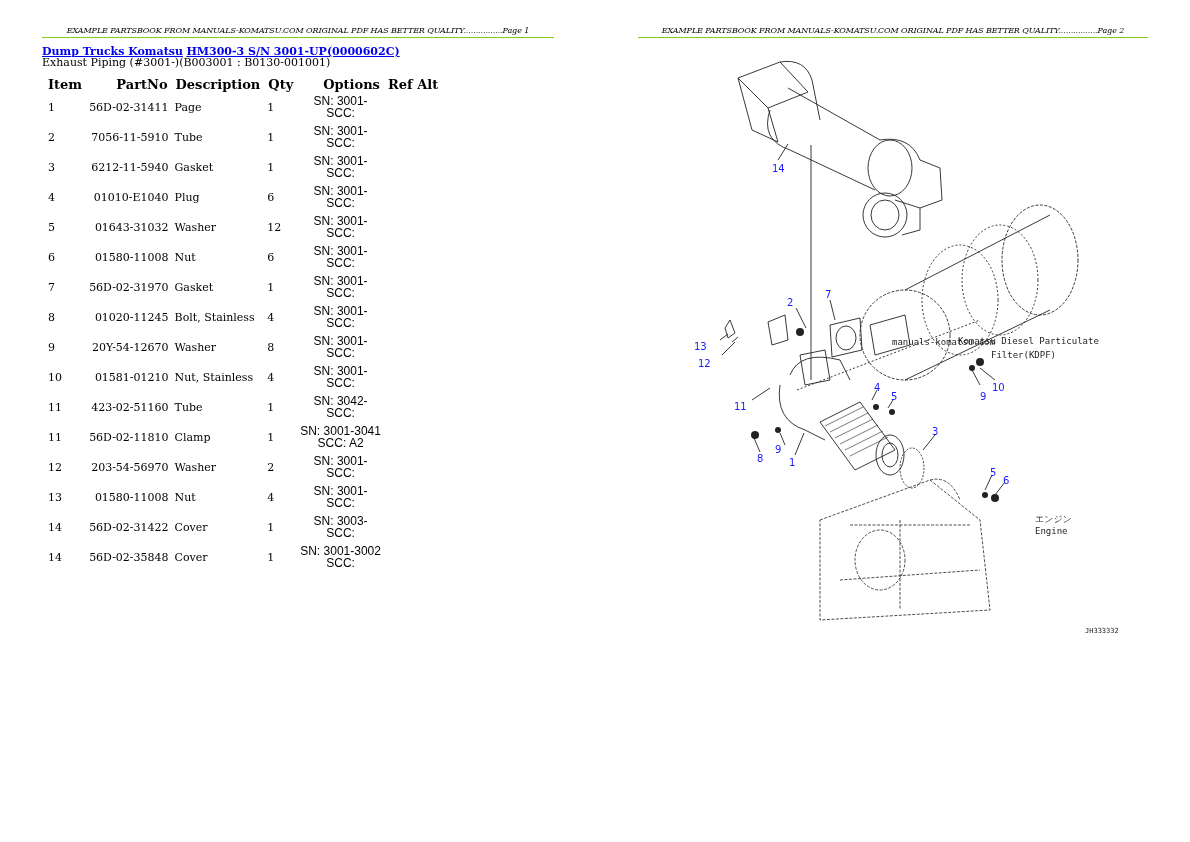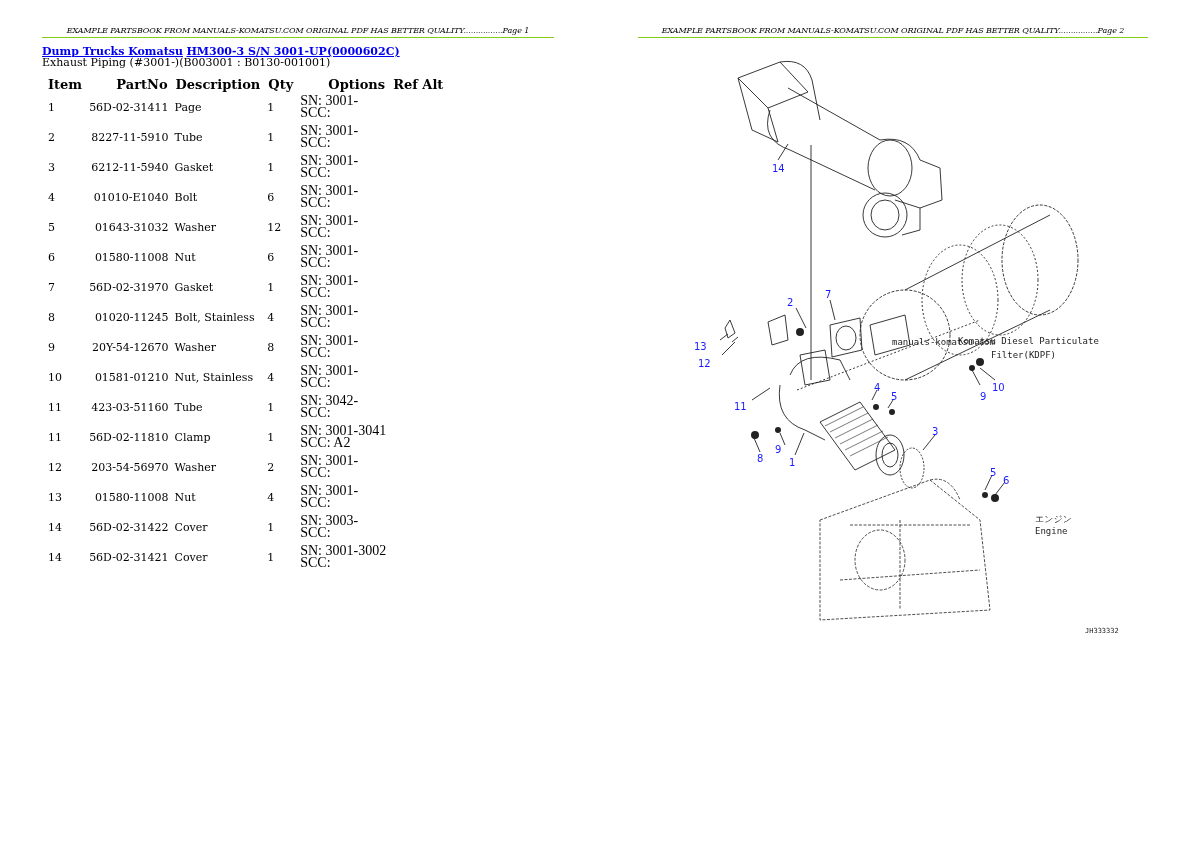--- a/index.html
+++ b/index.html
@@ -6,21 +6,21 @@
   body { width:1190px; height:842px; position:relative; overflow:hidden; font-family:"DejaVu Serif", serif; color:#000; }
   .page-header { position:absolute; top:25px; height:12px; border-bottom:1px solid #84cc16; font-family:"DejaVu Serif", serif; font-style:italic; font-weight:normal; font-size:8px; text-align:center; line-height:12px; letter-spacing:-0.1px; }
   #hdr1 { left:42px; width:512px; }
   #hdr2 { left:638px; width:510px; }
   .crumbs { position:absolute; left:42px; top:45px; font-size:11px; line-height:14px; }
   .crumbs a { color:#0000ee; text-decoration:underline;font-weight:bold; }
   .subtitle { position:absolute; left:42px; top:56px; font-size:11px; line-height:14px; }
   table.parts { position:absolute; left:44px; top:76px; border-collapse:collapse; font-size:11px; }
   table.parts th { font-weight:bold; text-align:right; padding:0 4px; height:16px; font-size:13px; }
   table.parts td { padding:0 3px; height:30px; vertical-align:middle; white-space:nowrap; }
-  td.opt { font-family:Liberation Serif, serif; font-size:14px; line-height:12px; }
+  td.opt { font-family:Liberation Sans, sans-serif; font-size:12px; line-height:12px;text-align:center; }
   .col-item { width:26px; padding-left:4px !important; }
   .col-part { width:70px;text-align:right; }
   .col-desc { width:70px; }
   .col-qty { width:16px; }
   .col-opt { width:70px; }
   .drawing { position:absolute; left:680px; top:50px; width:470px; height:590px; }
   .callout { font-family:"DejaVu Sans", sans-serif; font-size:10px; fill:#1a1aff; }
   .lbl { font-family:"DejaVu Sans Mono", monospace; font-size:9px; fill:#222; }
 </style>
 </head>
@@ -53,21 +53,21 @@
         <td class="col-desc">Page</td>
         <td class="col-qty">1</td>
         <td class="opt col-opt">
           <div>SN: 3001-</div>
           <div>SCC:</div>
         </td>
         <td></td>
       </tr>
       <tr>
         <td class="col-item">2</td>
-        <td class="col-part">8227-11-5910</td>
+        <td class="col-part">7056-11-5910</td>
         <td class="col-desc">Tube</td>
         <td class="col-qty">1</td>
         <td class="opt col-opt">
           <div>SN: 3001-</div>
           <div>SCC:</div>
         </td>
         <td></td>
       </tr>
       <tr>
         <td class="col-item">3</td>
@@ -76,21 +76,21 @@
         <td class="col-qty">1</td>
         <td class="opt col-opt">
           <div>SN: 3001-</div>
           <div>SCC:</div>
         </td>
         <td></td>
       </tr>
       <tr>
         <td class="col-item">4</td>
         <td class="col-part">01010-E1040</td>
-        <td class="col-desc">Bolt</td>
+        <td class="col-desc">Plug</td>
         <td class="col-qty">6</td>
         <td class="opt col-opt">
           <div>SN: 3001-</div>
           <div>SCC:</div>
         </td>
         <td></td>
       </tr>
       <tr>
         <td class="col-item">5</td>
         <td class="col-part">01643-31032</td>
@@ -152,21 +152,21 @@
         <td class="col-desc">Nut, Stainless</td>
         <td class="col-qty">4</td>
         <td class="opt col-opt">
           <div>SN: 3001-</div>
           <div>SCC:</div>
         </td>
         <td></td>
       </tr>
       <tr>
         <td class="col-item">11</td>
-        <td class="col-part">423-03-51160</td>
+        <td class="col-part">423-02-51160</td>
         <td class="col-desc">Tube</td>
         <td class="col-qty">1</td>
         <td class="opt col-opt">
           <div>SN: 3042-</div>
           <div>SCC:</div>
         </td>
         <td></td>
       </tr>
       <tr>
         <td class="col-item">11</td>
@@ -207,21 +207,21 @@
         <td class="col-desc">Cover</td>
         <td class="col-qty">1</td>
         <td class="opt col-opt">
           <div>SN: 3003-</div>
           <div>SCC:</div>
         </td>
         <td></td>
       </tr>
       <tr>
         <td class="col-item">14</td>
-        <td class="col-part">56D-02-31421</td>
+        <td class="col-part">56D-02-35848</td>
         <td class="col-desc">Cover</td>
         <td class="col-qty">1</td>
         <td class="opt col-opt">
           <div>SN: 3001-3002</div>
           <div>SCC:</div>
         </td>
         <td></td>
       </tr>
     </tbody>
 </table>

